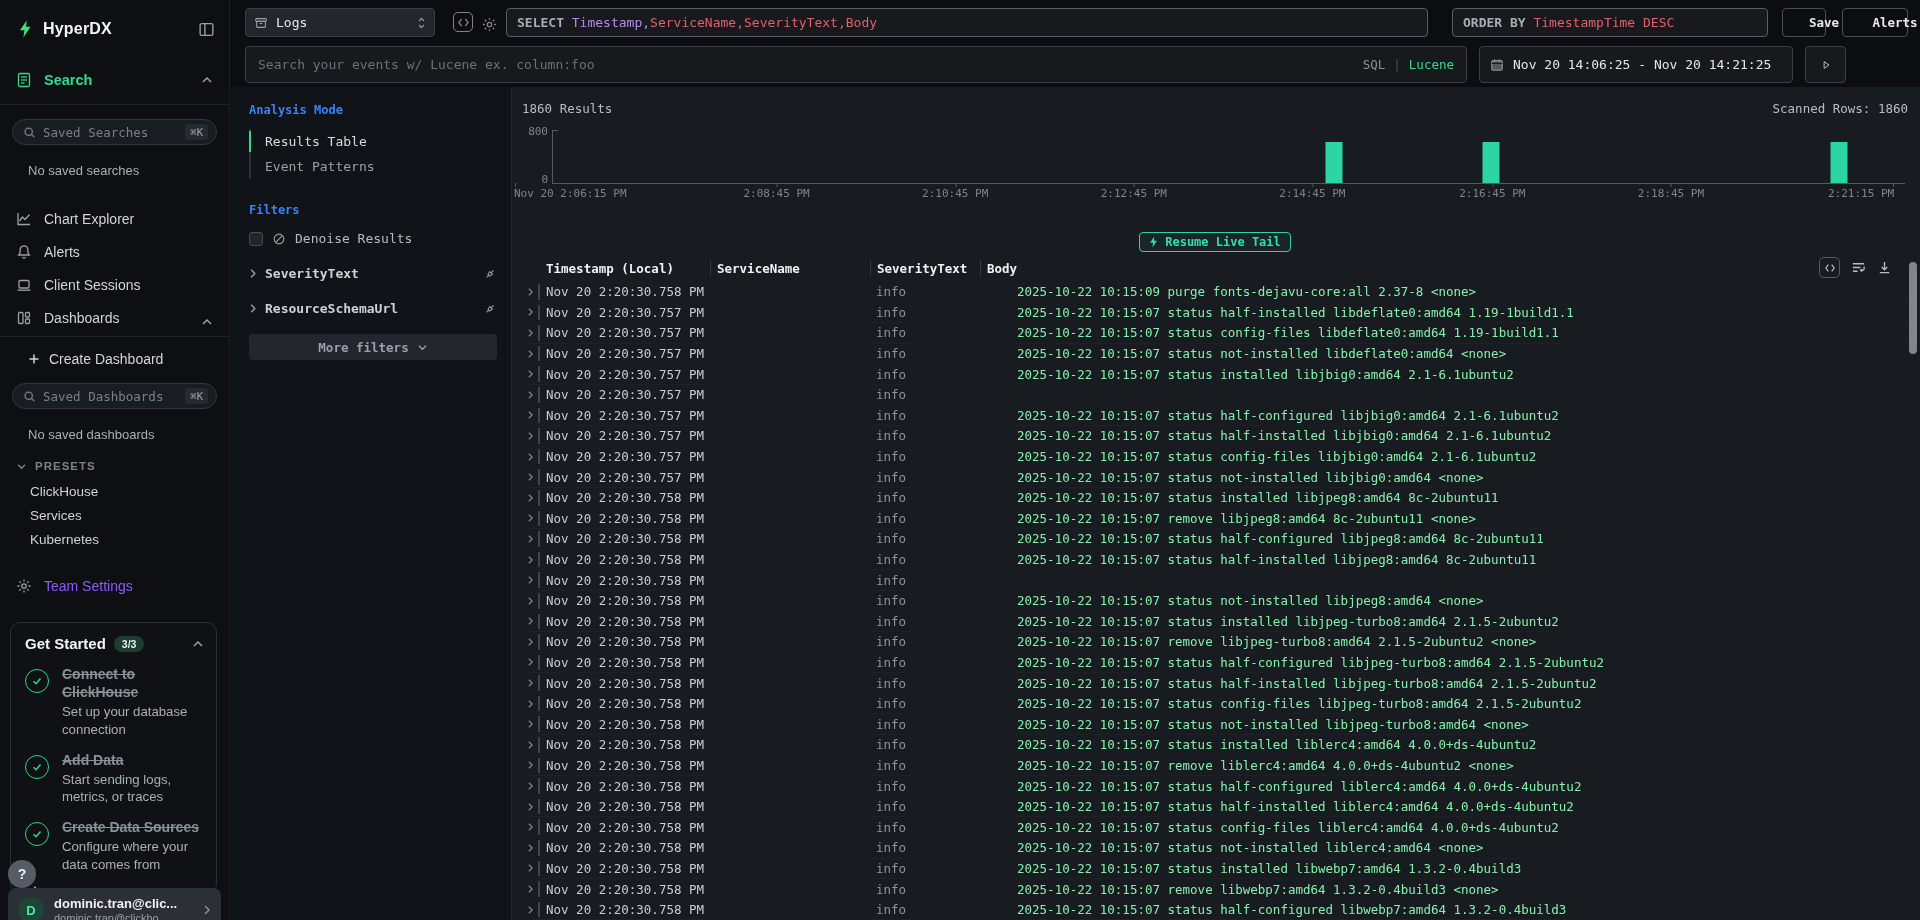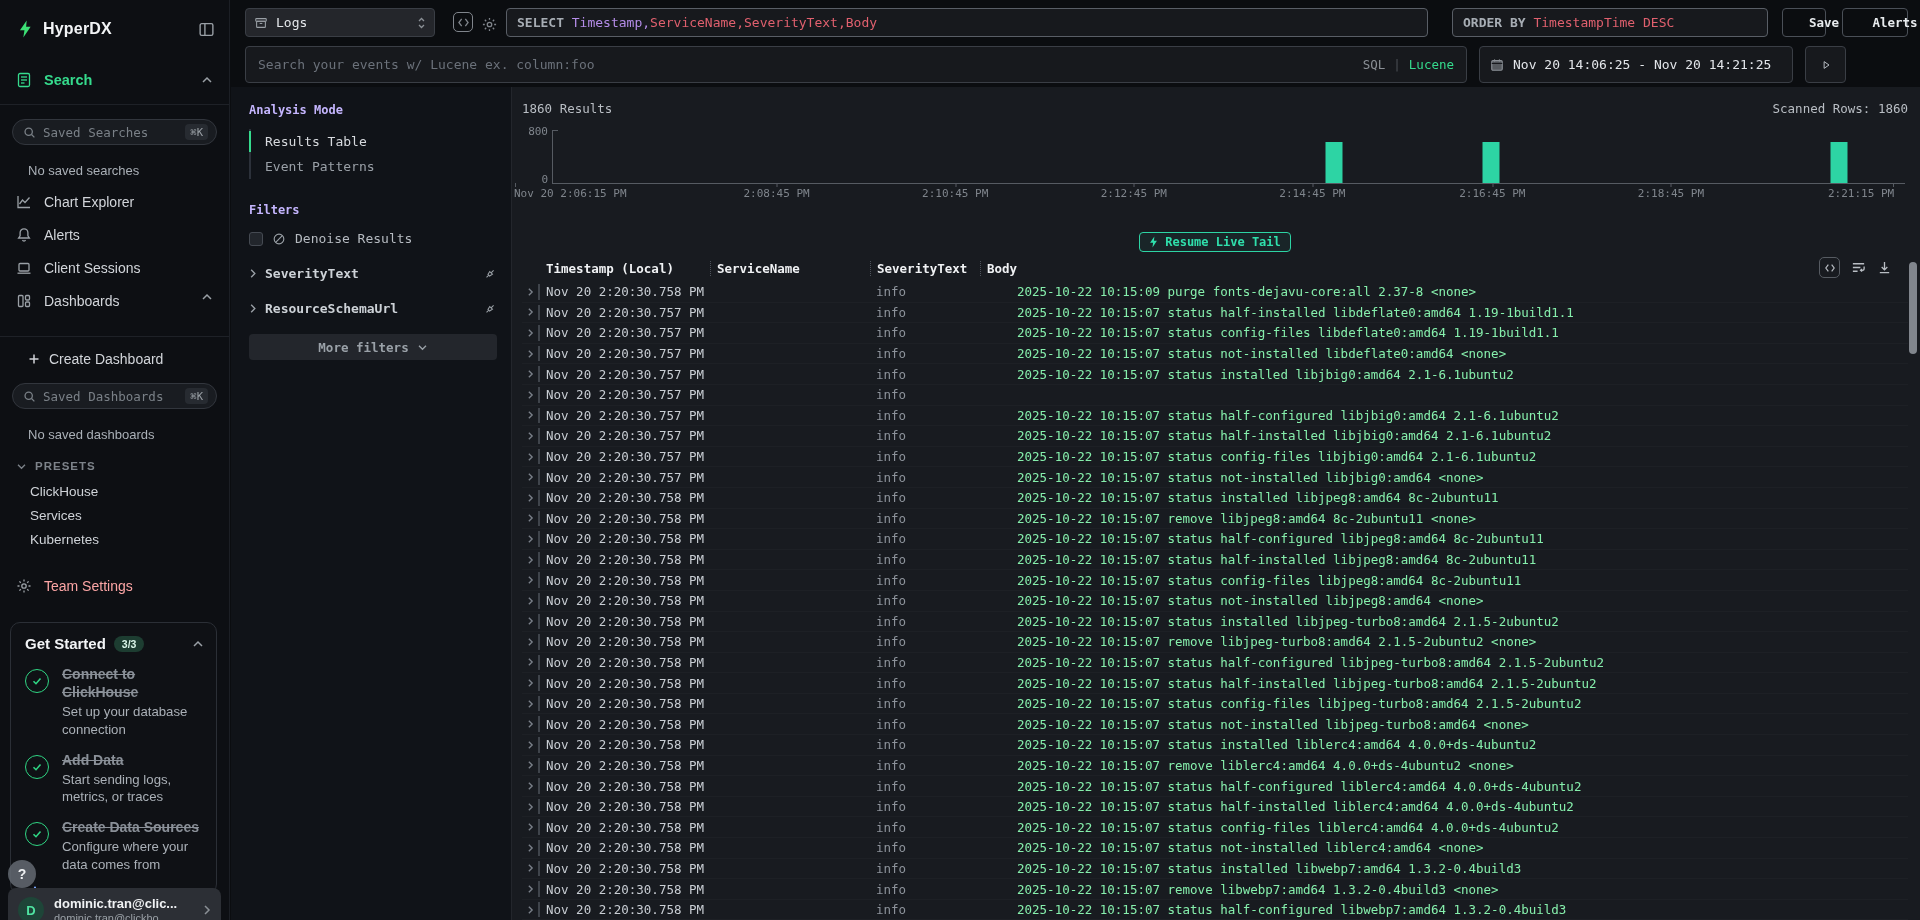--- a/index.html
+++ b/index.html
@@ -20,31 +20,31 @@
   .icon-muted { color:#9aa0a6; }
   .srch-head { display:flex; align-items:center; margin:34px 16px 0 16px; }
   .srch-head .lbl { color:#35db8d; font-weight:bold; font-size:14.5px; margin-left:12px; flex:1; }
   .sb-divider { height:1px; background:#1e2127; margin-top:16px; }
   .pill { display:flex; align-items:center; margin:14px 12px 0 12px; height:26px;
     background:#191c21; border:1px solid #32363d; border-radius:16px; padding:0 8px 0 10px; cursor:pointer; }
   .pill .ph { color:#7a8087; font-size:12.5px; margin-left:7px; flex:1; font-family:"DejaVu Sans Mono",monospace; }
   .kbd { background:#272b31; color:#9aa0a6; border-radius:4px; font-size:10.5px; padding:2px 5px; font-family:"DejaVu Sans Mono",monospace; }
   .no-saved { color:#aab0b7; font-size:13px; margin:18px 0 0 28px; }
   .nav { margin-top:16px; }
-  .nav-item { display:flex; align-items:flex-start; height:33px; padding:0 16px; cursor:pointer; }
+  .nav-item { display:flex; align-items:flex-end; height:33px; padding:0 16px; cursor:pointer; }
   .nav-item .nl { font-size:14px; color:#d2d5da; margin-left:12px; flex:1; }
   .subtle-link { color:#cfd3d8; font-size:13.5px; }
   .create-row { display:flex; align-items:center; margin:14px 0 0 28px; cursor:pointer; }
   .create-row .nl { font-size:14px; color:#d2d5da; margin-left:9px; }
   .presets-row { display:flex; align-items:center; margin:18px 0 0 16px; cursor:pointer; }
   .presets-row .pl { color:#7d838a; font-size:11.5px; letter-spacing:1px; margin-left:8px; font-weight:bold; }
   .preset-list { margin-top:8px; }
   .preset-item { height:24px; line-height:24px; padding-left:30px; cursor:pointer; }
   .team-row { display:flex; align-items:center; margin:26px 16px 0 16px; cursor:pointer; }
-  .team-row .nl { font-size:14px; color:#fca5a5; margin-left:12px; }
+  .team-row .nl { font-size:14px; color:#8b5cf6; margin-left:12px; }
 
   .gs-card { position:relative; margin:28px 12px 0 10px; height:272px; overflow:hidden;
     border:1px solid #2b2f36; border-radius:10px; background:#0f1115; padding:12px 12px 0 14px; }
   .gs-head { display:flex; align-items:center; }
   .gs-title { font-size:15px; font-weight:bold; color:#f2f4f6; }
   .gs-badge { margin-left:8px; background:#1d3d31; color:#d9f5e8; font-size:10.5px; font-weight:bold;
     border-radius:9px; padding:2px 8px; }
   .gs-head .sp { flex:1; }
   .gs-item { display:flex; margin-top:13px; }
   .gs-check { flex:none; width:24px; height:24px; border:1.5px solid #2fd583; border-radius:50%;
@@ -100,21 +100,21 @@
   .daterange { width:314px; height:37px; margin-left:12px; background:#17191d; border:1px solid #3a3e45;
     border-radius:4px; display:flex; align-items:center; padding:0 10px; cursor:pointer; }
   .daterange .dt { color:#e3e6ea; font-size:13px; margin-left:9px; font-family:"DejaVu Sans Mono",monospace; white-space:nowrap; }
   .play-btn { width:41px; height:37px; margin-left:12px; background:#17191d; border:1px solid #3a3e45;
     border-radius:4px; display:flex; align-items:center; justify-content:center; cursor:pointer; }
 
   
   .content { position:absolute; top:87px; left:0; right:0; bottom:0; display:flex; }
   .filters { width:280px; flex:none; background:#101318; padding:16px 14px 0 18px;
     font-family:"DejaVu Sans Mono",monospace; }
-  .sect-label { color:#c4b5fd; font-size:12px; font-weight:bold; }
+  .sect-label { color:#3b82f6; font-size:12px; font-weight:bold; }
   .modes { margin-top:12px; border-left:2px solid #2c313a; }
   .mode { position:relative; height:25px; line-height:25px; padding-left:14px; font-size:13px;
     color:#9aa0a7; cursor:pointer; }
   .mode.active { color:#d7dade; }
   .mode.active .marker { position:absolute; left:-2px; top:2px; bottom:2px; width:2px; background:#35db8d; }
   .filters-label { margin-top:24px; }
   .denoise { display:flex; align-items:center; margin-top:14px; cursor:pointer; }
   .checkbox { width:14px; height:14px; background:#22262c; border:1px solid #454a52; border-radius:3px; flex:none; }
   .denoise .dl { color:#b6bbc1; font-size:13px; margin-left:9px; }
   .fgroup { display:flex; align-items:center; margin-top:20px; cursor:pointer; }
@@ -790,21 +790,20 @@
             <div class="trow">
             <span class="g-gutter">
               <svg width="7" height="10" viewBox="0 0 8 12" fill="none" stroke="#7b818a" stroke-width="1.6">
                   <polyline points="2,2 6,6 2,10"></polyline>
                 </svg>
             </span>
             <span class="g-div"></span>
             <span class="c-ts cell-ts">Nov 20 2:20:30.758 PM</span>
             <span class="c-svc cell-svc"></span>
             <span class="c-sev cell-sev">info</span>
-            <span class="c-body cell-body">2025-10-22 10:15:07 status config-files libjpeg8:amd64 8c-2ubuntu11</span>
           </div>
             <div class="trow">
             <span class="g-gutter">
               <svg width="7" height="10" viewBox="0 0 8 12" fill="none" stroke="#7b818a" stroke-width="1.6">
                   <polyline points="2,2 6,6 2,10"></polyline>
                 </svg>
             </span>
             <span class="g-div"></span>
             <span class="c-ts cell-ts">Nov 20 2:20:30.758 PM</span>
             <span class="c-svc cell-svc"></span>

